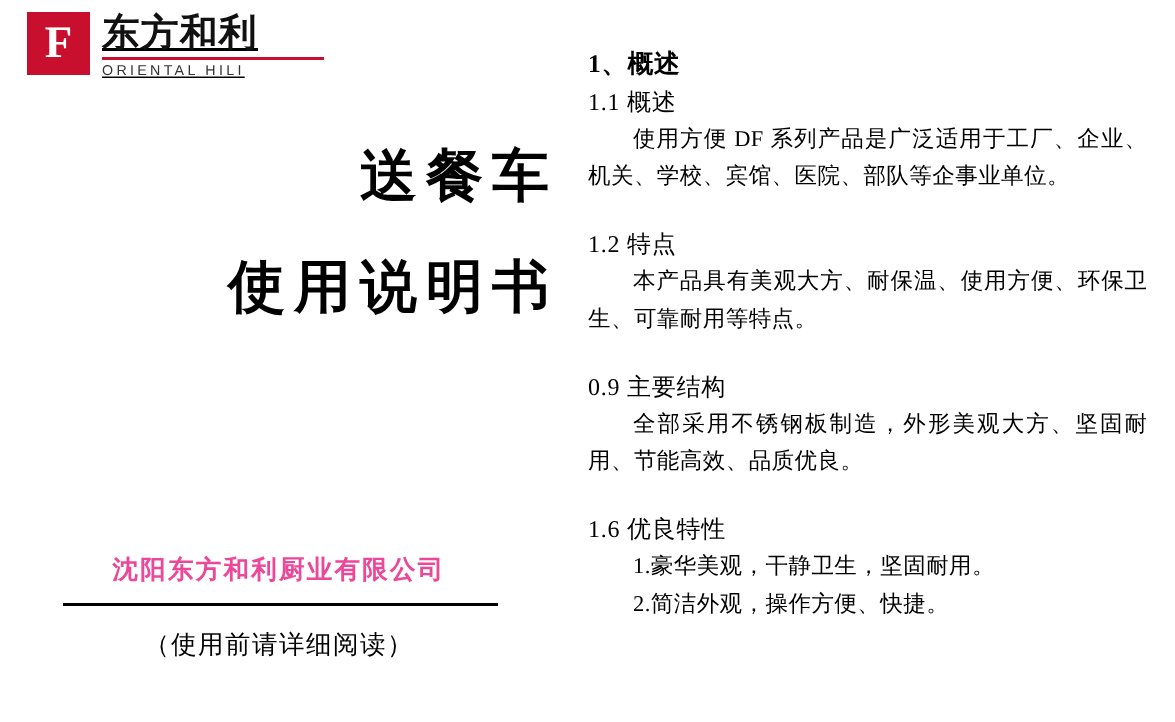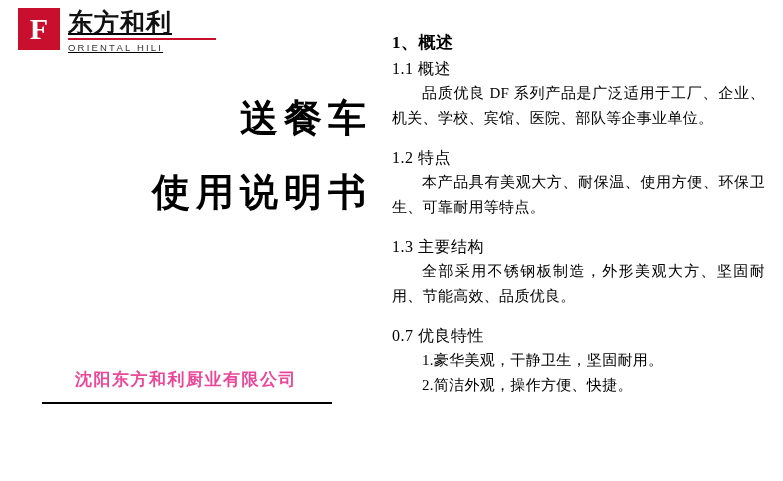--- a/index.html
+++ b/index.html
@@ -156,21 +156,21 @@
     letter-spacing: 0.5px;
   }
   .sec-h2 {
     font-weight: normal;
     font-size: 16px;
     line-height: 25px;
     letter-spacing: 0.5px;
     margin-top: 0;
   }
   .sec-h2.spaced {
-    margin-top: 14px;
+    margin-top: 20px;
   }
   .para {
     font-size: 15px;
     line-height: 25px;
     text-indent: 30px;
     letter-spacing: 0.3px;
     text-align: justify;
   }
   .list-item {
     font-size: 15px;
@@ -197,33 +197,34 @@
       </div>
     </div>
 
     <div class="cover-title">
       <div class="line1">送餐车</div>
       <div class="line2">使用说明书</div>
     </div>
 
     <div class="cover-company">沈阳东方和利厨业有限公司</div>
     <div class="cover-divider"></div>
+    <div class="cover-note">（使用前请详细阅读）</div>
   </div>
 
   <div class="content">
 
     <div class="sec-h1">1、概述</div>
 
     <div class="sec-h2">1.1 概述</div>
-    <div class="para">品质优良 DF 系列产品是广泛适用于工厂、企业、机关、学校、宾馆、医院、部队等企事业单位。</div>
+    <div class="para">使用方便 DF 系列产品是广泛适用于工厂、企业、机关、学校、宾馆、医院、部队等企事业单位。</div>
 
     <div class="sec-h2 spaced">1.2 特点</div>
     <div class="para">本产品具有美观大方、耐保温、使用方便、环保卫生、可靠耐用等特点。</div>
 
-    <div class="sec-h2 spaced">1.3 主要结构</div>
+    <div class="sec-h2 spaced">0.9 主要结构</div>
     <div class="para">全部采用不锈钢板制造，外形美观大方、坚固耐用、节能高效、品质优良。</div>
 
-    <div class="sec-h2 spaced">0.7 优良特性</div>
+    <div class="sec-h2 spaced">1.6 优良特性</div>
     <div class="list-item">1.豪华美观，干静卫生，坚固耐用。</div>
     <div class="list-item">2.简洁外观，操作方便、快捷。</div>
 
   </div>
 </div>
 
 </body></html>

